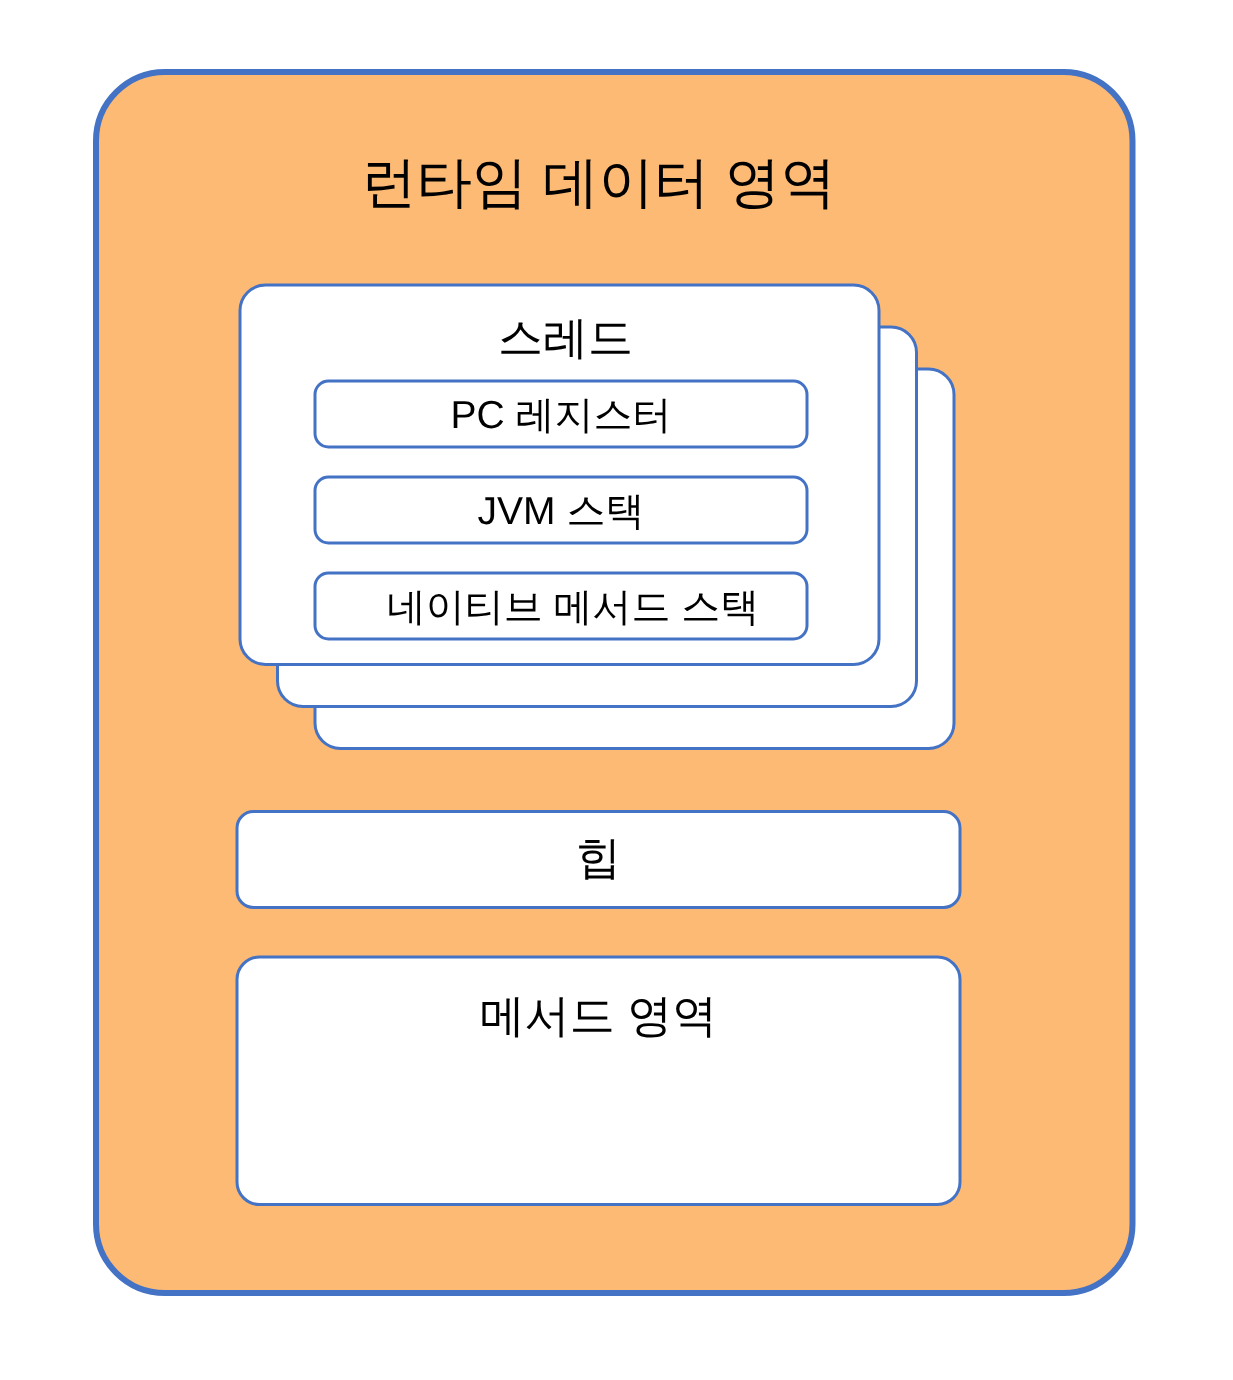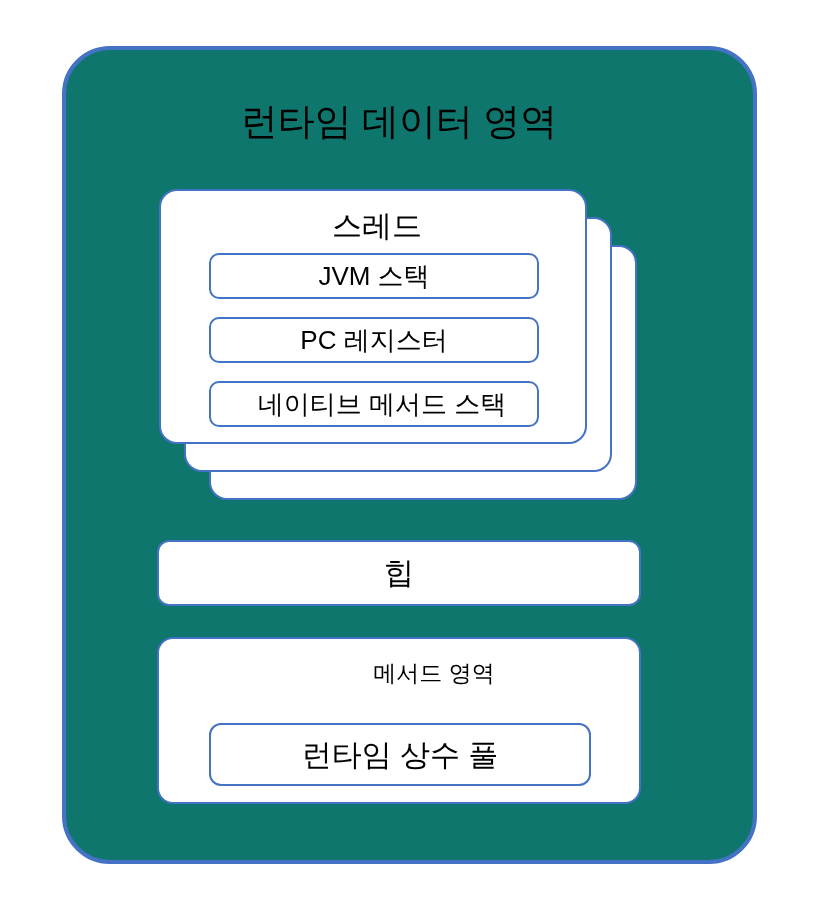--- a/index.html
+++ b/index.html
@@ -25,21 +25,21 @@
   
   .runtime-area {
     position: absolute;
     left: 62px;
     top: 46px;
     width: 695px;
     height: 818px;
     box-sizing: border-box;
     border: 4px solid #4472C4;
     border-radius: 48px;
-    background: #0f766e;
+    background: #fdba74;
   }
 
   .area-title {
     position: absolute;
     left: 0;
     top: 52px;
     width: 666px;
     text-align: center;
     font-size: 37px;
     line-height: 1.1;
@@ -156,25 +156,24 @@
     border-radius: 16px;
     background: #ffffff;
   }
 
   .method-title {
     position: absolute;
     left: 0;
     top: 22px;
     width: 100%;
     text-align: center;
-    font-size: 23px;
+    font-size: 30px;
     line-height: 1.1;
     color: #000000;
     white-space: nowrap;
-    margin-left: 35px;
   }
 
   .constant-pool-box {
     position: absolute;
     left: 50px;
     top: 84px;
     width: 382px;
     height: 63px;
     box-sizing: border-box;
     border: 2px solid #4472C4;
@@ -200,30 +199,29 @@
 
     <div class="thread-stack">
 
       <div class="thread-card back-2"></div>
       <div class="thread-card back-1"></div>
 
       <div class="thread-card front">
         <div class="thread-title">스레드</div>
 
         <div class="thread-parts">
+          <div class="part-box">PC 레지스터</div>
           <div class="part-box">JVM 스택</div>
-          <div class="part-box">PC 레지스터</div>
           <div class="part-box">네이티브 메서드 스택</div>
         </div>
       </div>
 
     </div>
 
     <div class="heap-box">힙</div>
 
     <div class="method-area">
       <div class="method-title">메서드 영역</div>
-      <div class="constant-pool-box">런타임 상수 풀</div>
     </div>
 
   </div>
 
 </div>
 
 </body></html>

